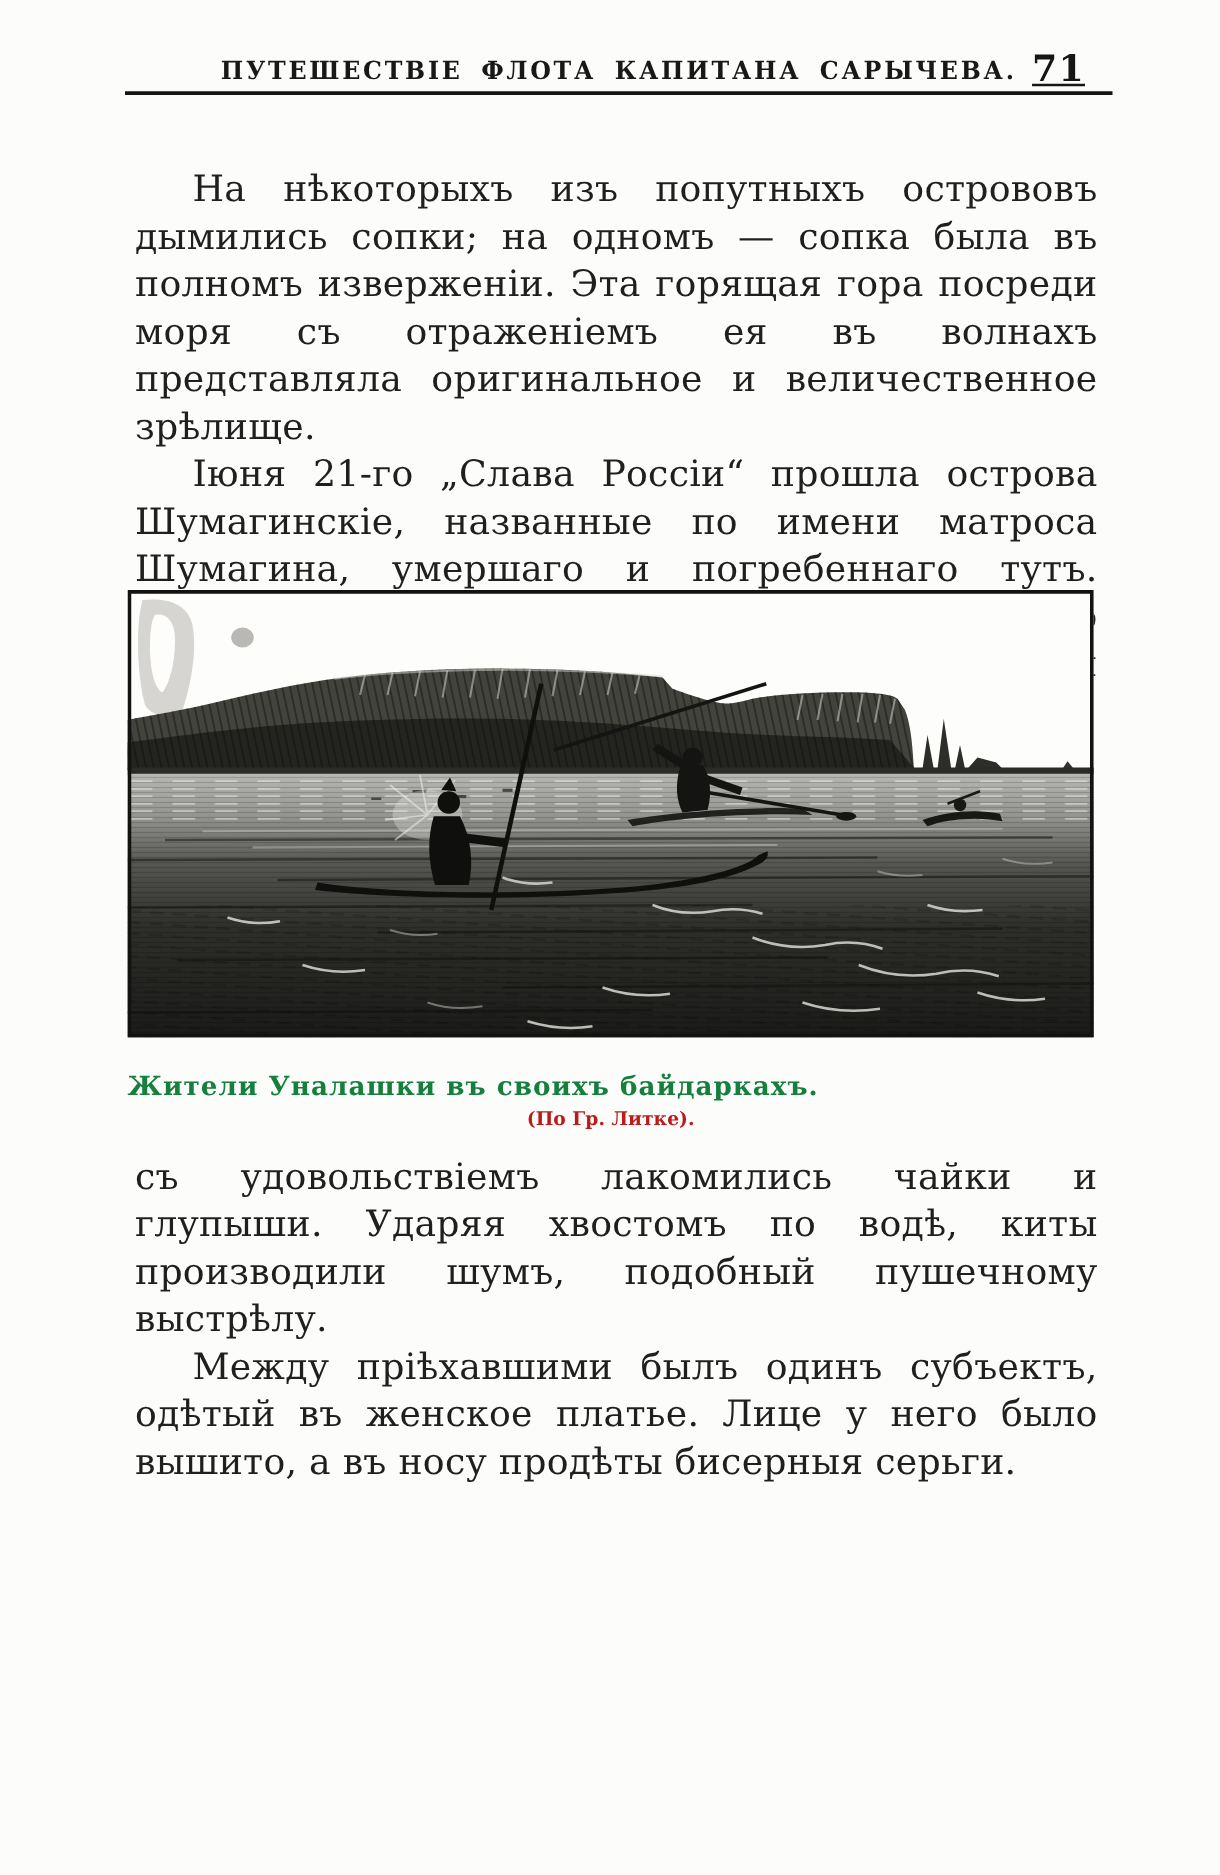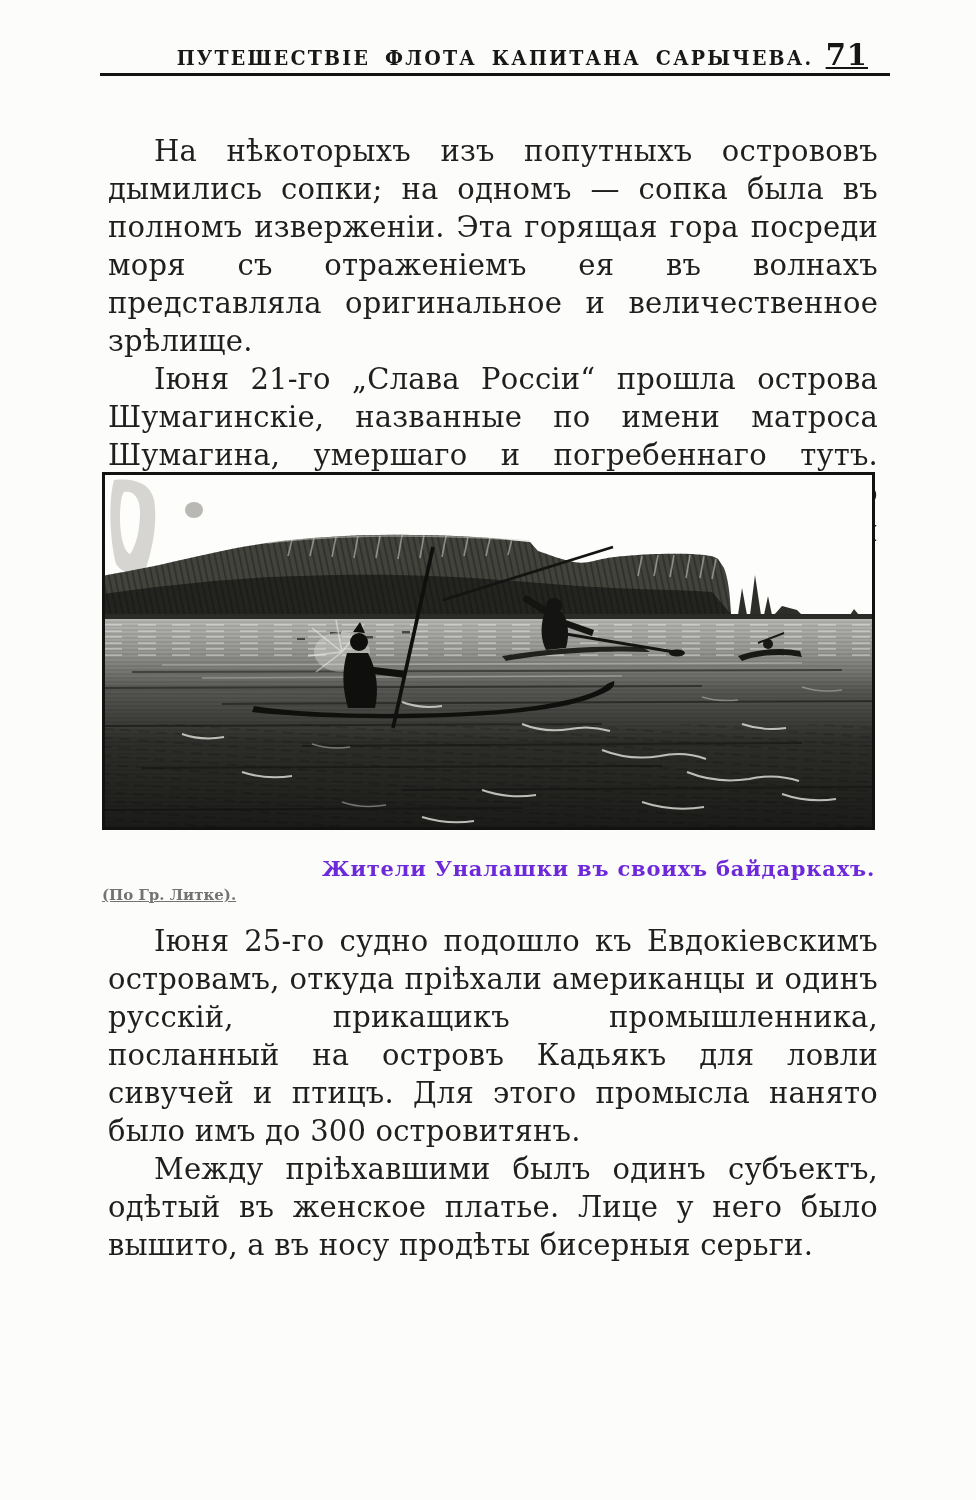--- a/index.html
+++ b/index.html
@@ -78,32 +78,32 @@
   
   .figure-wrap {
     position: absolute;
     top: 472px;
     left: 102px;
     width: 773px;
   }
   .figure-wrap svg { display: block; }
   .fig-caption {
     margin-top: 26px;
-    text-align: right;
+    text-align: left;
     font-size: 21px;
     font-weight: 700;
     letter-spacing: 0.8px;
-    color: #6d28d9;
+    color: #15803d;
   }
   .fig-credit {
     margin-top: 5px;
+    text-align: center;
     font-size: 15px;
     font-weight: 700;
-    color: #737373;
-    text-decoration: underline;
+    color: #b91c1c;
   }
 </style>
 </head>
 <body>
 
 <div class="page">
 
   <div class="running-head">
     <div class="rh-title">ПУТЕШЕСТВІЕ ФЛОТА КАПИТАНА САРЫЧЕВА.</div>
     <div class="rh-number">71</div>
@@ -264,17 +264,17 @@
       </g>
 
       <rect x="1.5" y="1.5" width="770" height="355" fill="none" stroke="#121210" stroke-width="3"></rect>
     </svg>
 
     <div class="fig-caption">Жители Уналашки въ своихъ байдаркахъ.</div>
     <div class="fig-credit">(По Гр. Литке).</div>
   </div>
 
   <div class="text-block text-bottom">
-    <p>Іюня 25-го судно подошло къ Евдокіевскимъ островамъ, откуда пріѣхали американцы и одинъ русскій, прикащикъ промышленника, посланный на островъ Кадьякъ для ловли сивучей и птицъ. Для этого промысла нанято было имъ до 300 островитянъ.</p>
+    <p class="cont">съ удовольствіемъ лакомились чайки и глупыши. Ударяя хвостомъ по водѣ, киты производили шумъ, подобный пушечному выстрѣлу.</p>
     <p>Между пріѣхавшими былъ одинъ субъектъ, одѣтый въ женское платье. Лице у него было вышито, а въ носу продѣты бисерныя серьги.</p>
   </div>
 
 </div>
 
 </body></html>

